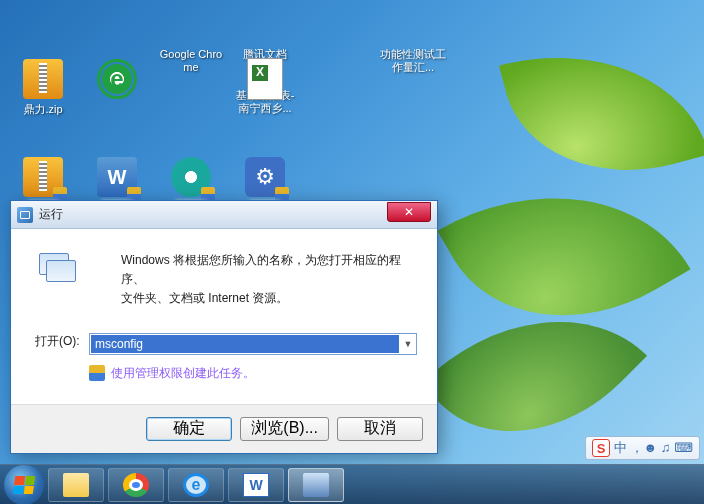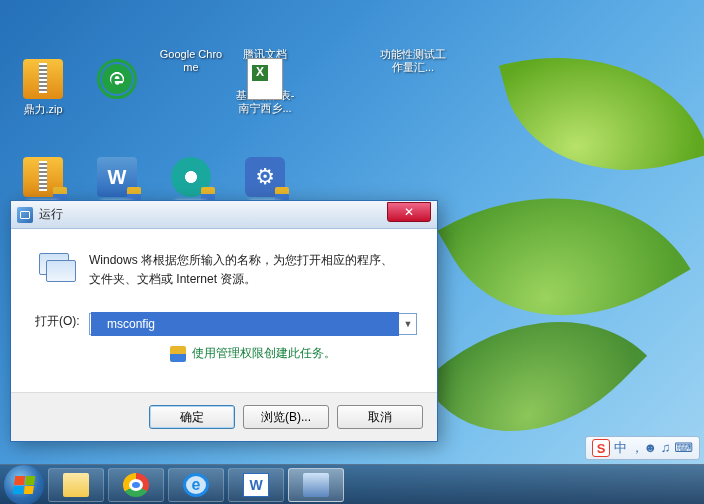--- a/index.html
+++ b/index.html
@@ -31,34 +31,34 @@
 .swirl-ico { width:40px; height:40px; border-radius:50%; background: radial-gradient(circle,#fff 20%, #1aa89e 22%); }
 .gear-ico { width:40px; height:40px; border-radius:6px; background:#3d6fc4; display:flex; align-items:center; justify-content:center; color:#fff; font-size:22px; }
 .shield-badge { position:absolute; bottom:-2px; right:-2px; width:14px; height:14px; background: conic-gradient(#e8b62d 0 25%, #3b7dd8 25% 50%, #3b7dd8 50% 75%, #e8b62d 75% 100%); border-radius:2px; }
 .run-dialog { position:absolute; top:200px; left:10px; width:428px; background:#fff; border:1px solid #2d6db3; box-shadow: 4px 4px 18px rgba(0,0,0,.35); }
 .dlg-titlebar { height:28px; background: linear-gradient(#f2f6fb 0%, #dfe9f5 50%, #cedded 100%); display:flex; align-items:center; padding:0 6px; border-bottom:1px solid #a9c2de; }
 .dlg-titlebar .ticon { width:16px; height:16px; background: linear-gradient(135deg,#6fb1ee,#2d6db3); border-radius:2px; margin-right:6px; display:flex; align-items:center; justify-content:center; }
 .dlg-titlebar .ticon::before { content:""; width:8px; height:6px; border:1px solid #fff; border-radius:1px; }
 .dlg-titlebar .ttxt { font-size:12px; color:#222; flex:1; }
 .dlg-close { width:44px; height:20px; margin-top:-6px; background: linear-gradient(#e68 , #c8102e); border-radius:0 0 3px 3px; display:flex; align-items:center; justify-content:center; color:#fff; font-size:12px; border:1px solid #8a0c1f; cursor:pointer; }
 .dlg-body { padding: 22px 20px 6px 24px; }
-.dlg-desc { font-size:12px; color:#222; line-height:1.6; margin-left:54px; margin-bottom:24px; }
+.dlg-desc { font-size:12px; color:#222; line-height:1.6; margin-left:86px; margin-bottom:24px; }
 .dlg-run-icon { position:absolute; top:52px; left:28px; width:36px; height:30px; }
 .dlg-run-icon .a { width:30px; height:22px; border:1px solid #5b86bd; border-radius:2px; background: linear-gradient(#cfe3f7,#eef5fc); position:absolute; }
 .dlg-run-icon .b { width:30px; height:22px; border:1px solid #5b86bd; border-radius:2px; background: linear-gradient(#cfe3f7,#eef5fc); position:absolute; top:7px; left:7px; }
 .open-row { display:flex; align-items:flex-start; margin-bottom:10px; }
 .open-lbl { font-size:12px; color:#222; width:54px; }
 .open-combo { flex:1; height:22px; border:1px solid #7a9fd4; display:flex; align-items:center; background:#fff; }
-.open-combo input { flex:1; border:none; outline:none; font-size:12px; padding:0 16px; background:#3a74d0; color:#fff; height:24px; margin:1px; }
+.open-combo input { flex:1; border:none; outline:none; font-size:12px; padding:0 4px; background:#3a74d0; color:#fff; height:18px; margin:1px; }
 .open-combo input::selection { background:#3a74d0; color:#fff; }
 .open-combo .dd { width:16px; text-align:center; font-size:9px; color:#555; cursor:pointer; }
-.uac-row { margin-left:54px; display:flex; align-items:center; font-size:12px; color:#15803d; margin-bottom:24px;justify-content:center; }
+.uac-row { margin-left:54px; display:flex; align-items:center; font-size:12px; color:#8b5cf6; margin-bottom:16px; }
 .uac-shield { width:16px; height:16px; margin-right:6px; background: conic-gradient(#e8b62d 0 25%, #3b7dd8 25% 50%, #3b7dd8 50% 75%, #e8b62d 75% 100%); border-radius:2px; }
 .dlg-footer { background:#f0f0f0; border-top:1px solid #dcdcdc; padding:12px 14px; display:flex; justify-content:flex-end; gap:8px; }
-.wbtn { min-width:86px; height:24px; font-size:12px; background: linear-gradient(#fdfdfd,#e7e7e7); border:1px solid #8a8a8a; border-radius:3px; cursor:pointer; padding:0 10px; }
+.wbtn { min-width:86px; height:24px; font-size:16px; background: linear-gradient(#fdfdfd,#e7e7e7); border:1px solid #8a8a8a; border-radius:3px; cursor:pointer; padding:0 10px; }
 .wbtn.default { border:1px solid #3c7fb1; box-shadow:0 0 0 1px #b0d6f7 inset; }
 .taskbar { position:absolute; bottom:0; left:0; right:0; height:40px; background: linear-gradient(rgba(40,80,120,.7), rgba(20,50,85,.85)); border-top:1px solid rgba(255,255,255,.25); display:flex; align-items:center; padding:0 4px; }
 .start-orb { width:40px; height:40px; border-radius:50%; background: radial-gradient(circle at 40% 35%, #7fc3f0 0%, #2c6bb0 55%, #1b4a80 100%); display:flex; align-items:center; justify-content:center; cursor:pointer; }
 .winflag { width:20px; height:18px; display:grid; grid-template:1fr 1fr/1fr 1fr; gap:1px; transform: skewX(-8deg); }
 .winflag div:nth-child(1){background:#f25022;} .winflag div:nth-child(2){background:#7fba00;} .winflag div:nth-child(3){background:#00a4ef;} .winflag div:nth-child(4){background:#ffb900;}
 .tbitem { width:56px; height:34px; margin-left:4px; border-radius:3px; background: linear-gradient(rgba(255,255,255,.18), rgba(255,255,255,.05)); border:1px solid rgba(255,255,255,.22); display:flex; align-items:center; justify-content:center; cursor:pointer; }
 .tbitem.active { background: linear-gradient(rgba(255,255,255,.4), rgba(255,255,255,.15)); border-color: rgba(255,255,255,.55); }
 .tbicon { width:26px; height:24px; }
 .tb-explorer { background: linear-gradient(#fde9a7,#f3c94f); border-radius:2px; }
 .tb-chrome { border-radius:50%; background: conic-gradient(#ea4335 0 120deg,#34a853 120deg 240deg,#fbbc05 240deg 360deg); position:relative; }

